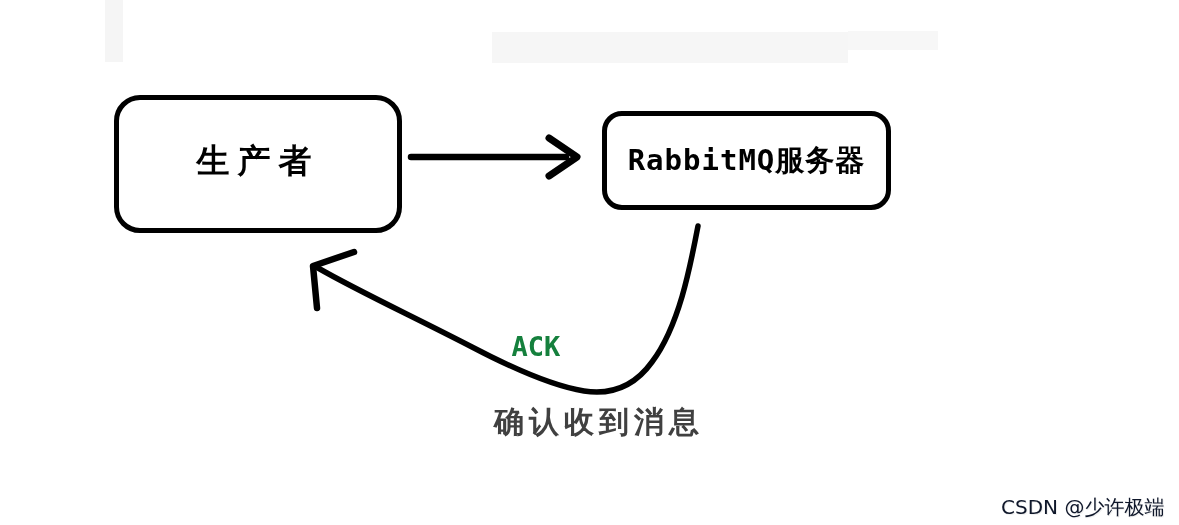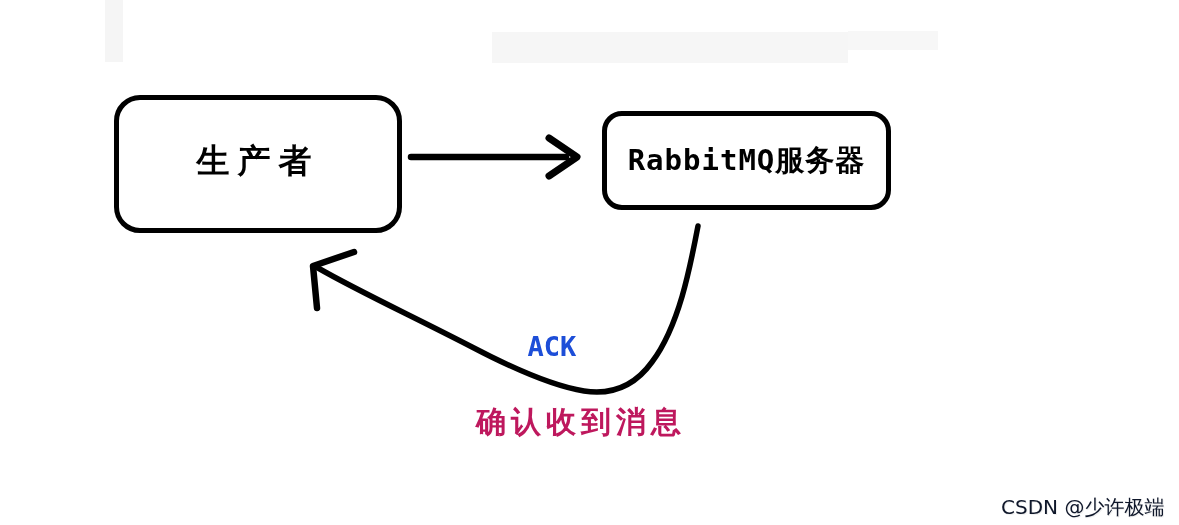--- a/index.html
+++ b/index.html
@@ -53,38 +53,39 @@
     white-space: nowrap;
   }
   .arrow-layer {
     position: absolute;
     left: 0; top: 0;
     width: 1179px; height: 525px;
     pointer-events: none;
   }
   .ack-label {
     position: absolute;
-    left: 507px; top: 331px;
+    left: 491px; top: 331px;
     width: 90px;
     text-align: center;
     font-family: "DejaVu Sans Mono", "Liberation Mono", monospace;
     font-size: 27px;
     font-weight: bold;
-    color: #1d4ed8;
+    color: #15803d;
     white-space: nowrap;
   }
   .ack-caption {
     position: absolute;
     left: 476px; top: 402px;
     width: 246px;
+    text-align: center;
     font-family: "DejaVu Serif", "Liberation Serif", serif;
     font-size: 30px;
     font-weight: 600;
     letter-spacing: 5px;
-    color: #be185d;
+    color: #404040;
     white-space: nowrap;
   }
   .watermark {
     position: absolute;
     left: 1001px; top: 494px;
     font-family: "DejaVu Sans", "Liberation Sans", sans-serif;
     font-size: 20px;
     color: #0f172a;
     white-space: nowrap;
     text-shadow: 1px 1px 0 #f0f0f0;

